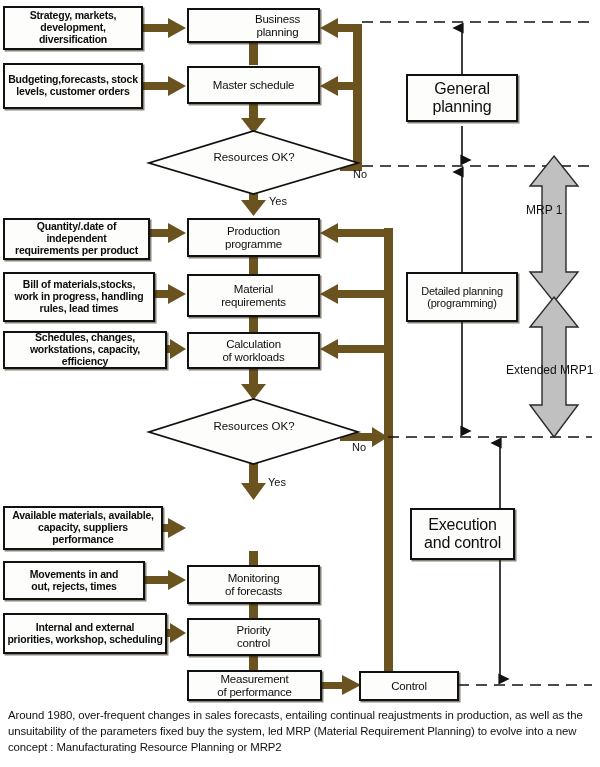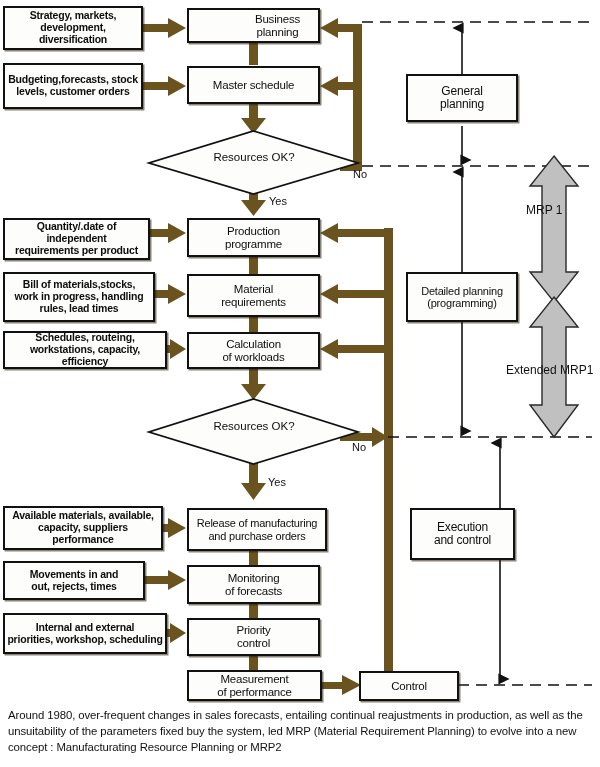--- a/index.html
+++ b/index.html
@@ -20,21 +20,21 @@
     background:#fdfdfb;
     display:flex;align-items:center;justify-content:center;
     text-align:center;
     line-height:1.12;
     letter-spacing:-0.2px;
     box-shadow:1.5px 1.5px 0 rgba(40,30,10,.55);
   }
   .box span{display:block;padding:0 2px;}
   .inbox{font-size:10.5px;font-weight:bold;}
   .corebox{font-size:11.5px;}
-  .sidebox{font-size:12px;}
+  .sidebox{font-size:16px;}
   .lbl{
     position:absolute;
     font-size:11px;
     color:#111;
     white-space:nowrap;
   }
   .lbl-mrp{font-size:12px;letter-spacing:0px;}
   .caption{
     position:absolute;
     left:8px;top:707px;width:586px;
@@ -194,21 +194,21 @@
   <div class="box inbox" style="left:3px;top:272px;width:152px;height:50px;">
     <div>
       <span>Bill of materials,stocks,</span>
       <span>work in progress, handling</span>
       <span>rules, lead times</span>
     </div>
   </div>
 
   <div class="box inbox" style="left:3px;top:331px;width:164px;height:38px;">
     <div>
-      <span>Schedules, routeing,</span>
+      <span>Schedules, changes,</span>
       <span>workstations, capacity, efficiency</span>
     </div>
   </div>
 
   <div class="box inbox" style="left:3px;top:506px;width:160px;height:44px;">
     <div>
       <span>Available materials, available,</span>
       <span>capacity, suppliers performance</span>
     </div>
   </div>
@@ -253,26 +253,20 @@
     </div>
   </div>
 
   <div class="box corebox" style="left:187px;top:332px;width:133px;height:37px;">
     <div>
       <span>Calculation</span>
       <span>of workloads</span>
     </div>
   </div>
 
-  <div class="box corebox" style="left:187px;top:508px;width:140px;height:43px;font-size:11px;">
-    <div>
-      <span>Release of manufacturing</span>
-      <span>and purchase orders</span>
-    </div>
-  </div>
 
   <div class="box corebox" style="left:187px;top:565px;width:133px;height:39px;">
     <div>
       <span>Monitoring</span>
       <span>of forecasts</span>
     </div>
   </div>
 
   <div class="box corebox" style="left:187px;top:618px;width:133px;height:38px;">
     <div>

